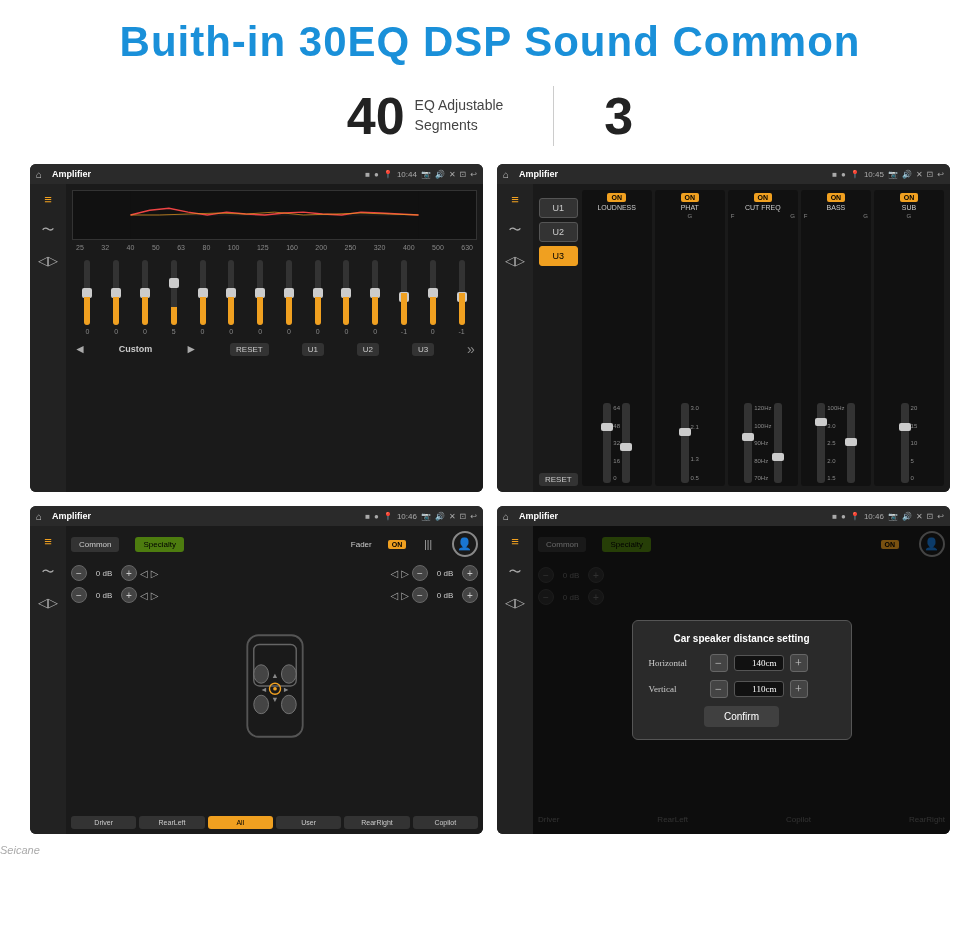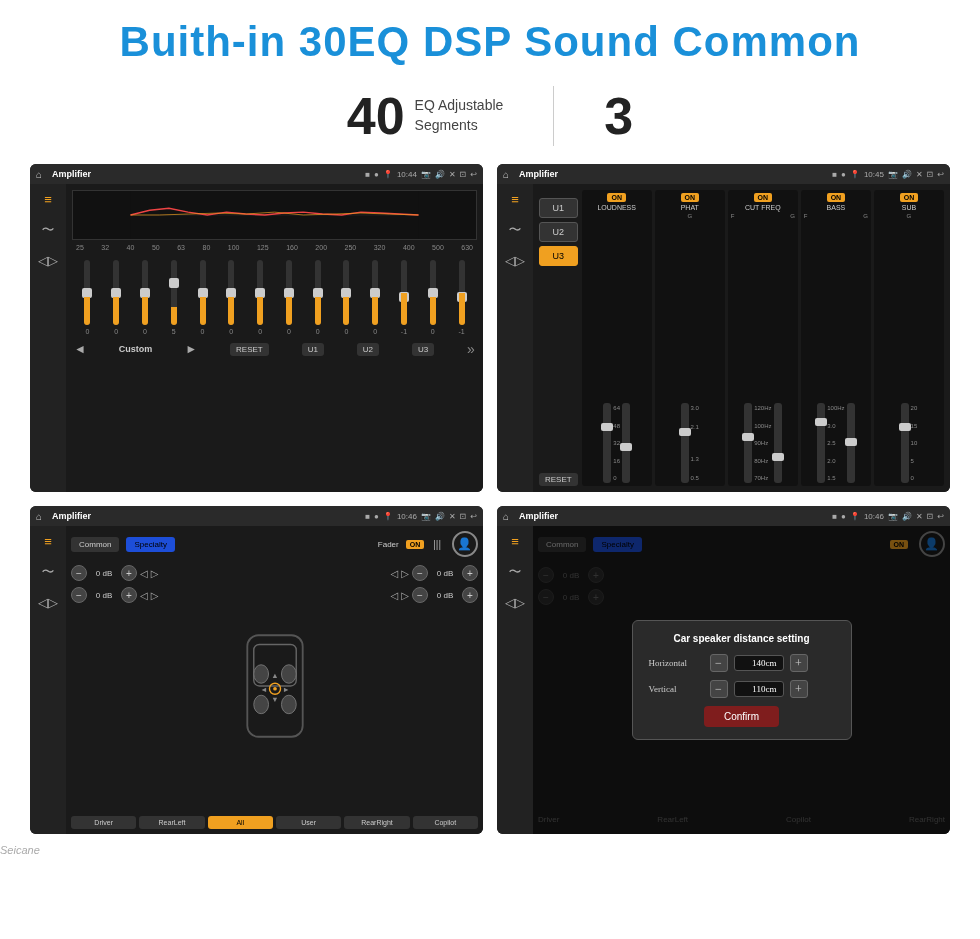--- a/index.html
+++ b/index.html
@@ -258,32 +258,32 @@
     
     .specialty-screen .screen-main {
       background: #1a1a1a;
       display: flex;
       flex-direction: column;
       gap: 4px;
     }
     .specialty-top {
       display: flex;
       align-items: center;
-      gap: 7px;
+      gap: 16px;
     }
     .tab-btn {
       background: #333;
       color: #ccc;
       border: none;
       border-radius: 3px;
       padding: 3px 8px;
       font-size: 8px;
       cursor: pointer;
     }
-    .tab-btn.active { background: #1d4ed8; color: #000; }
+    .tab-btn.active { background: #4d7c0f; color: #000; }
     .fader-label { color: #ccc; font-size: 8px; margin-left: auto; }
     .fader-on { background: #f0a020; color: #000; font-size: 7px; font-weight: bold; border-radius: 2px; padding: 1px 4px; }
     .fader-bars { color: #aaa; font-size: 10px; margin-left: 2px; }
     .user-icon-circle {
       width: 26px; height: 26px;
       border: 2px solid #888;
       border-radius: 50%;
       display: flex; align-items: center; justify-content: center;
       color: #aaa; font-size: 12px; margin-left: 4px;
     }
@@ -383,21 +383,21 @@
       background: #111;
       border: 1px solid #555;
       border-radius: 3px;
       color: #fff;
       font-size: 9px;
       padding: 2px 6px;
       min-width: 50px;
       text-align: right;
     }
     .dialog-confirm {
-      background: #7f1d1d;
+      background: #404040;
       color: #fff;
       border: none;
       border-radius: 4px;
       padding: 5px 20px;
       font-size: 10px;
       cursor: pointer;
       display: block;
       margin: 0 auto;
       margin-top: 6px;
     }

